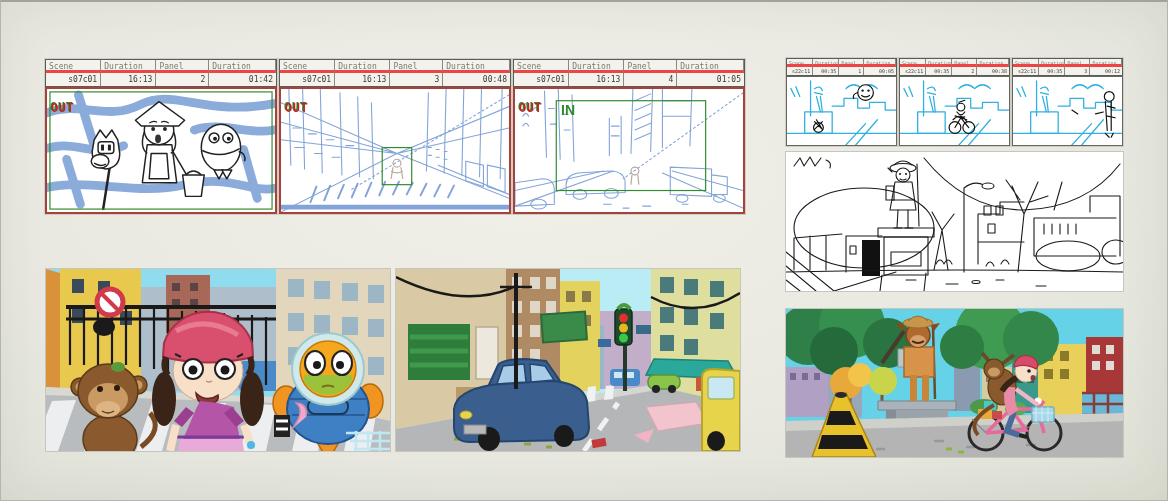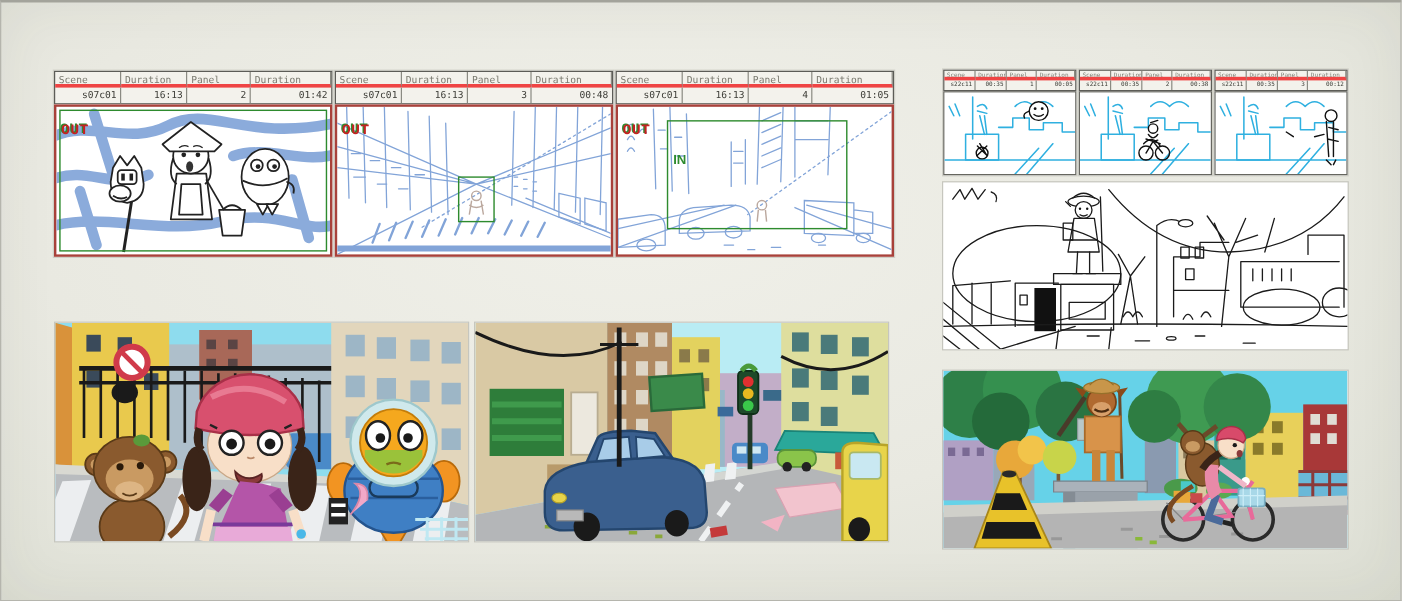--- a/index.html
+++ b/index.html
@@ -30,21 +30,21 @@
   .sb-image svg { position:absolute; inset:0; width:100%; height:100%; }
   .marker-out {
     position:absolute; top:1px; left:4px; z-index:3;
     font-family:Liberation Mono, monospace; font-weight:bold; font-size:12px;
     color:var(--marker-red,#c22); text-shadow:-1px -1px 0 var(--marker-green,#2e8b2e);
     letter-spacing:0.5px;
     margin-top:12px;
   }
   .marker-in {
     position:absolute; z-index:3; font-family:"Liberation Sans", sans-serif;
-    font-weight:bold; font-size:11px; color:var(--marker-green,#2e8b2e);margin-top:26px;
+    font-weight:bold; font-size:14px; color:var(--marker-green,#2e8b2e);
   }
   
   .board { position:absolute; background:#fff; overflow:hidden; box-shadow:0 0 0 1px #c6c6be; }
   .board svg { position:absolute; inset:0; width:100%; height:100%; }
   
   .blue-thick { stroke:var(--sketch-blue,#8ba9da); stroke-width:9; fill:none; stroke-linecap:round; opacity:.92; }
   .blue-fine  { stroke:var(--sketch-blue,#7399cf); stroke-width:1.1; fill:none; stroke-linecap:round; }
   .cyan-line  { stroke:var(--cyan-line,#2fb0e0); stroke-width:1.3; fill:none; stroke-linecap:round; stroke-linejoin:round; }
   .ink-line   { stroke:var(--ink,#222); stroke-width:1.5; fill:#fff; stroke-linejoin:round; }
   .ink-fine   { stroke:#111; stroke-width:1.2; fill:none; stroke-linecap:round; }

